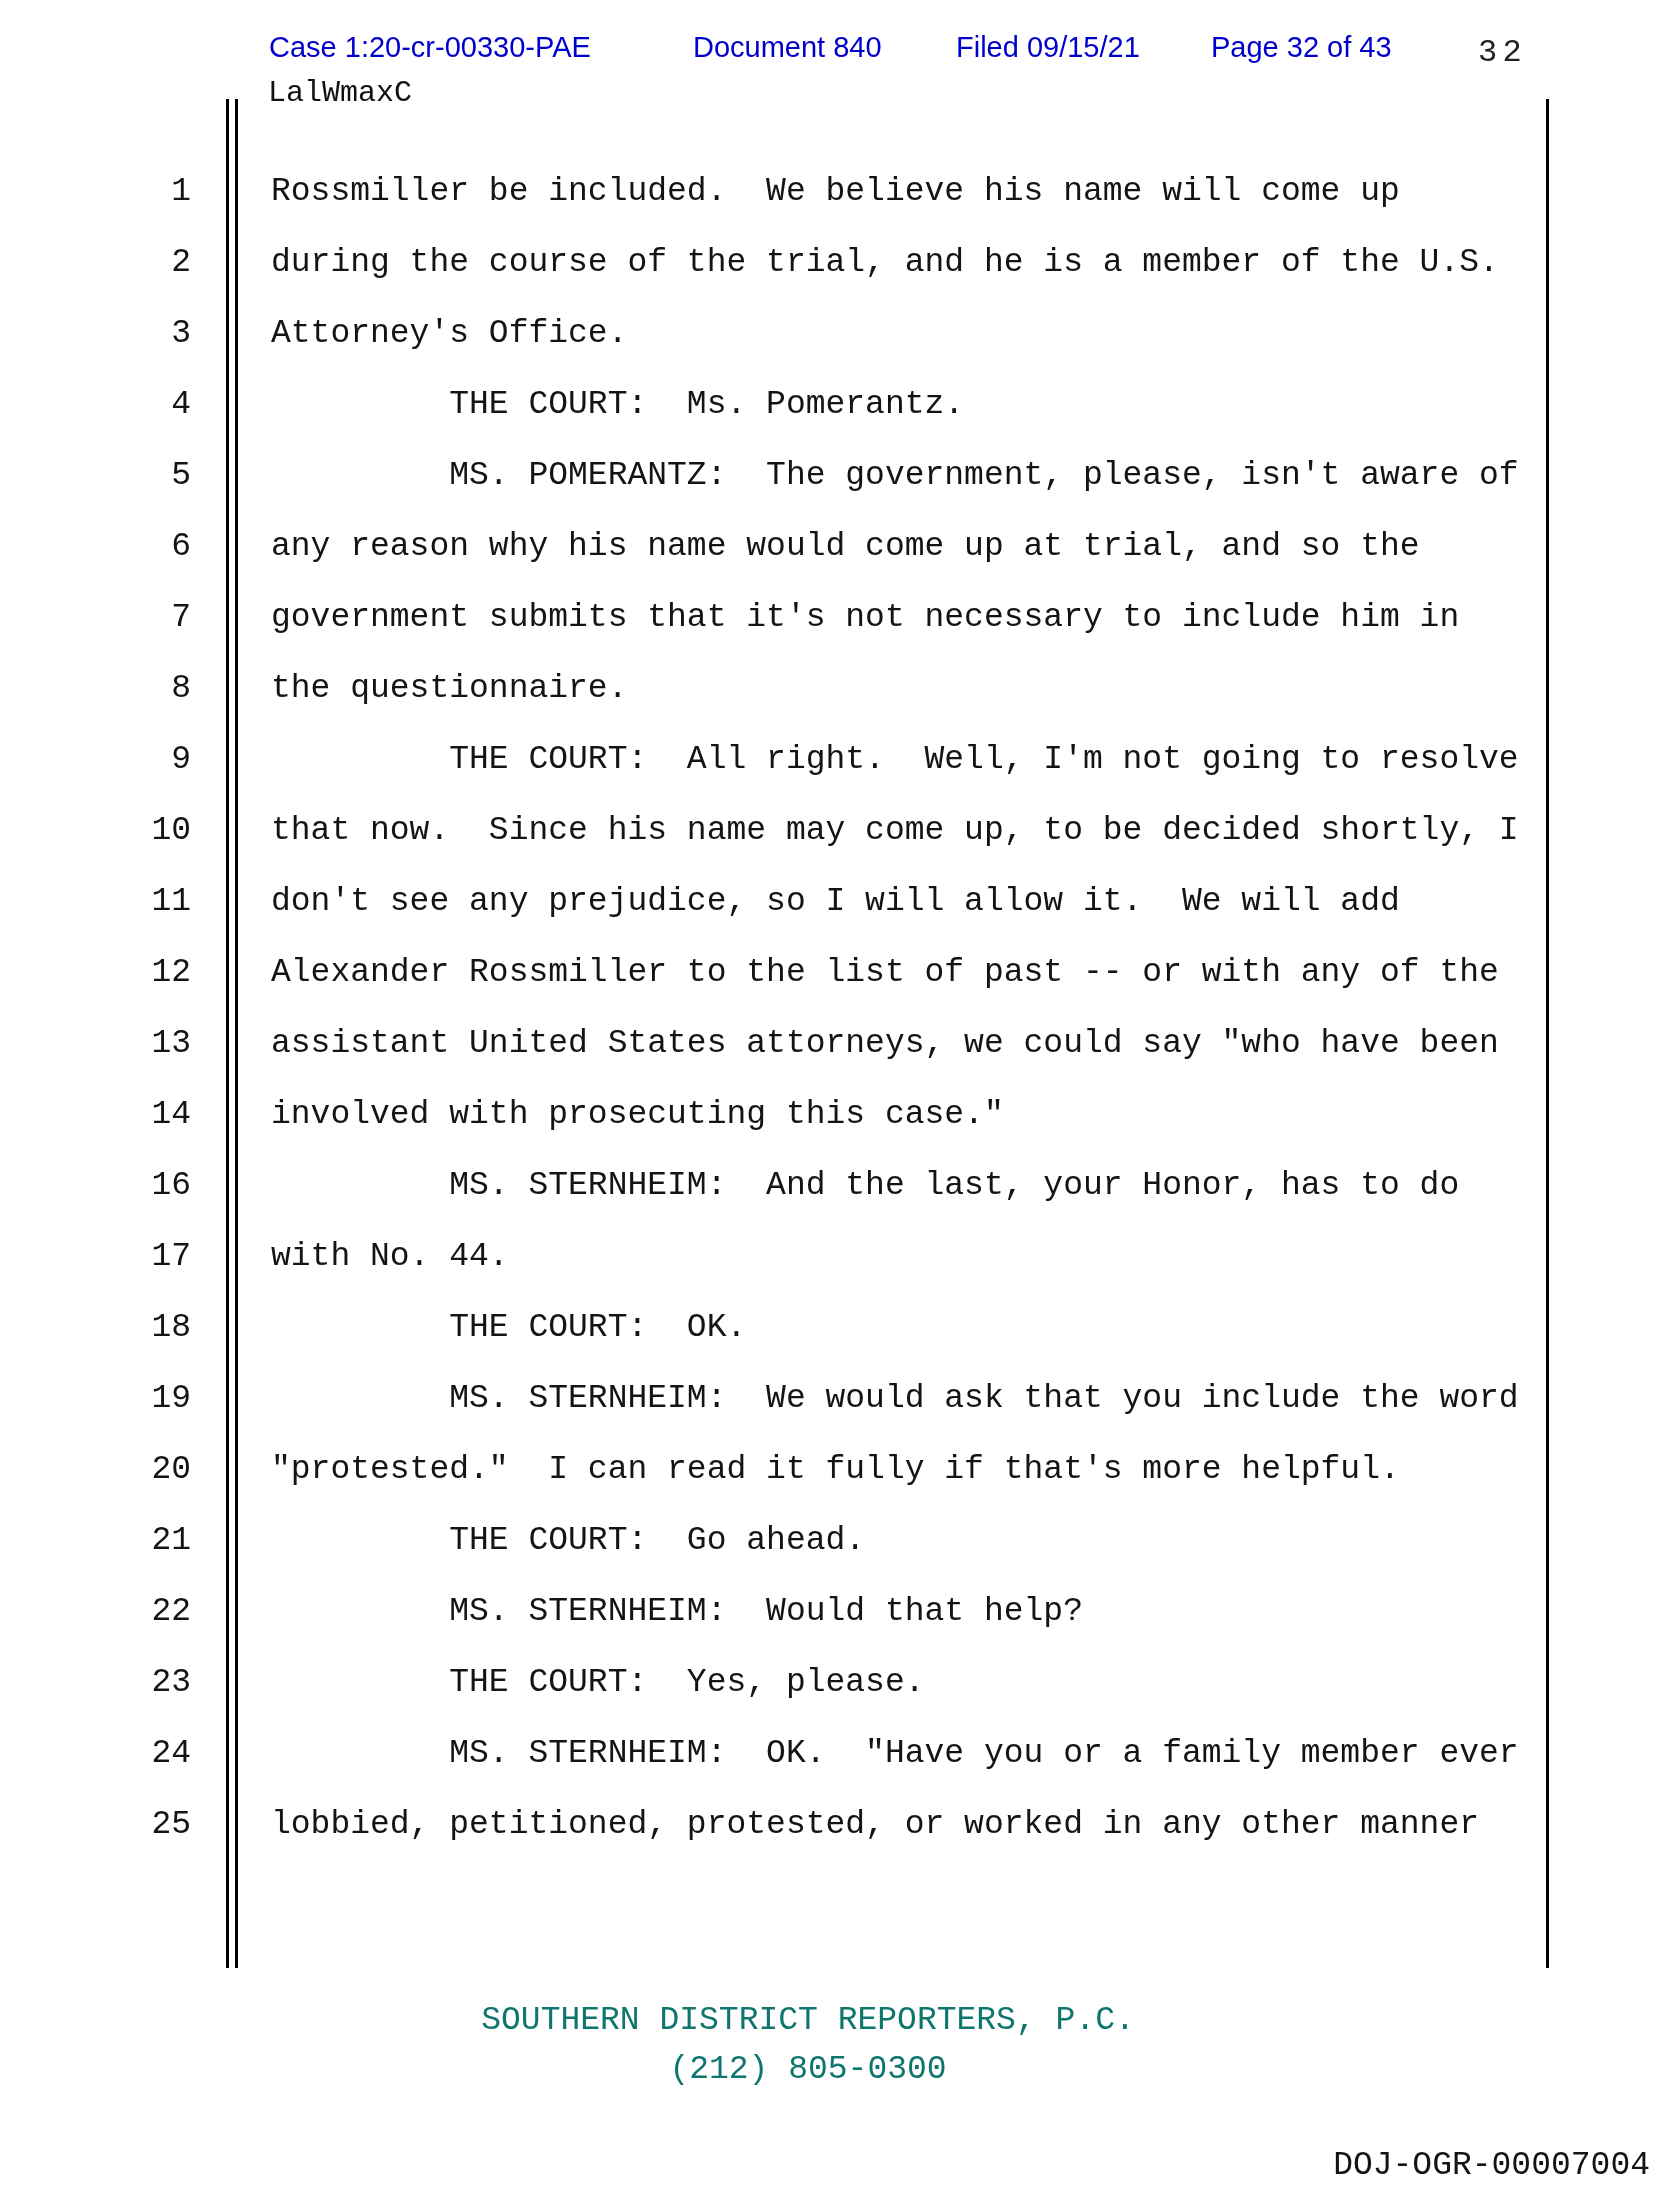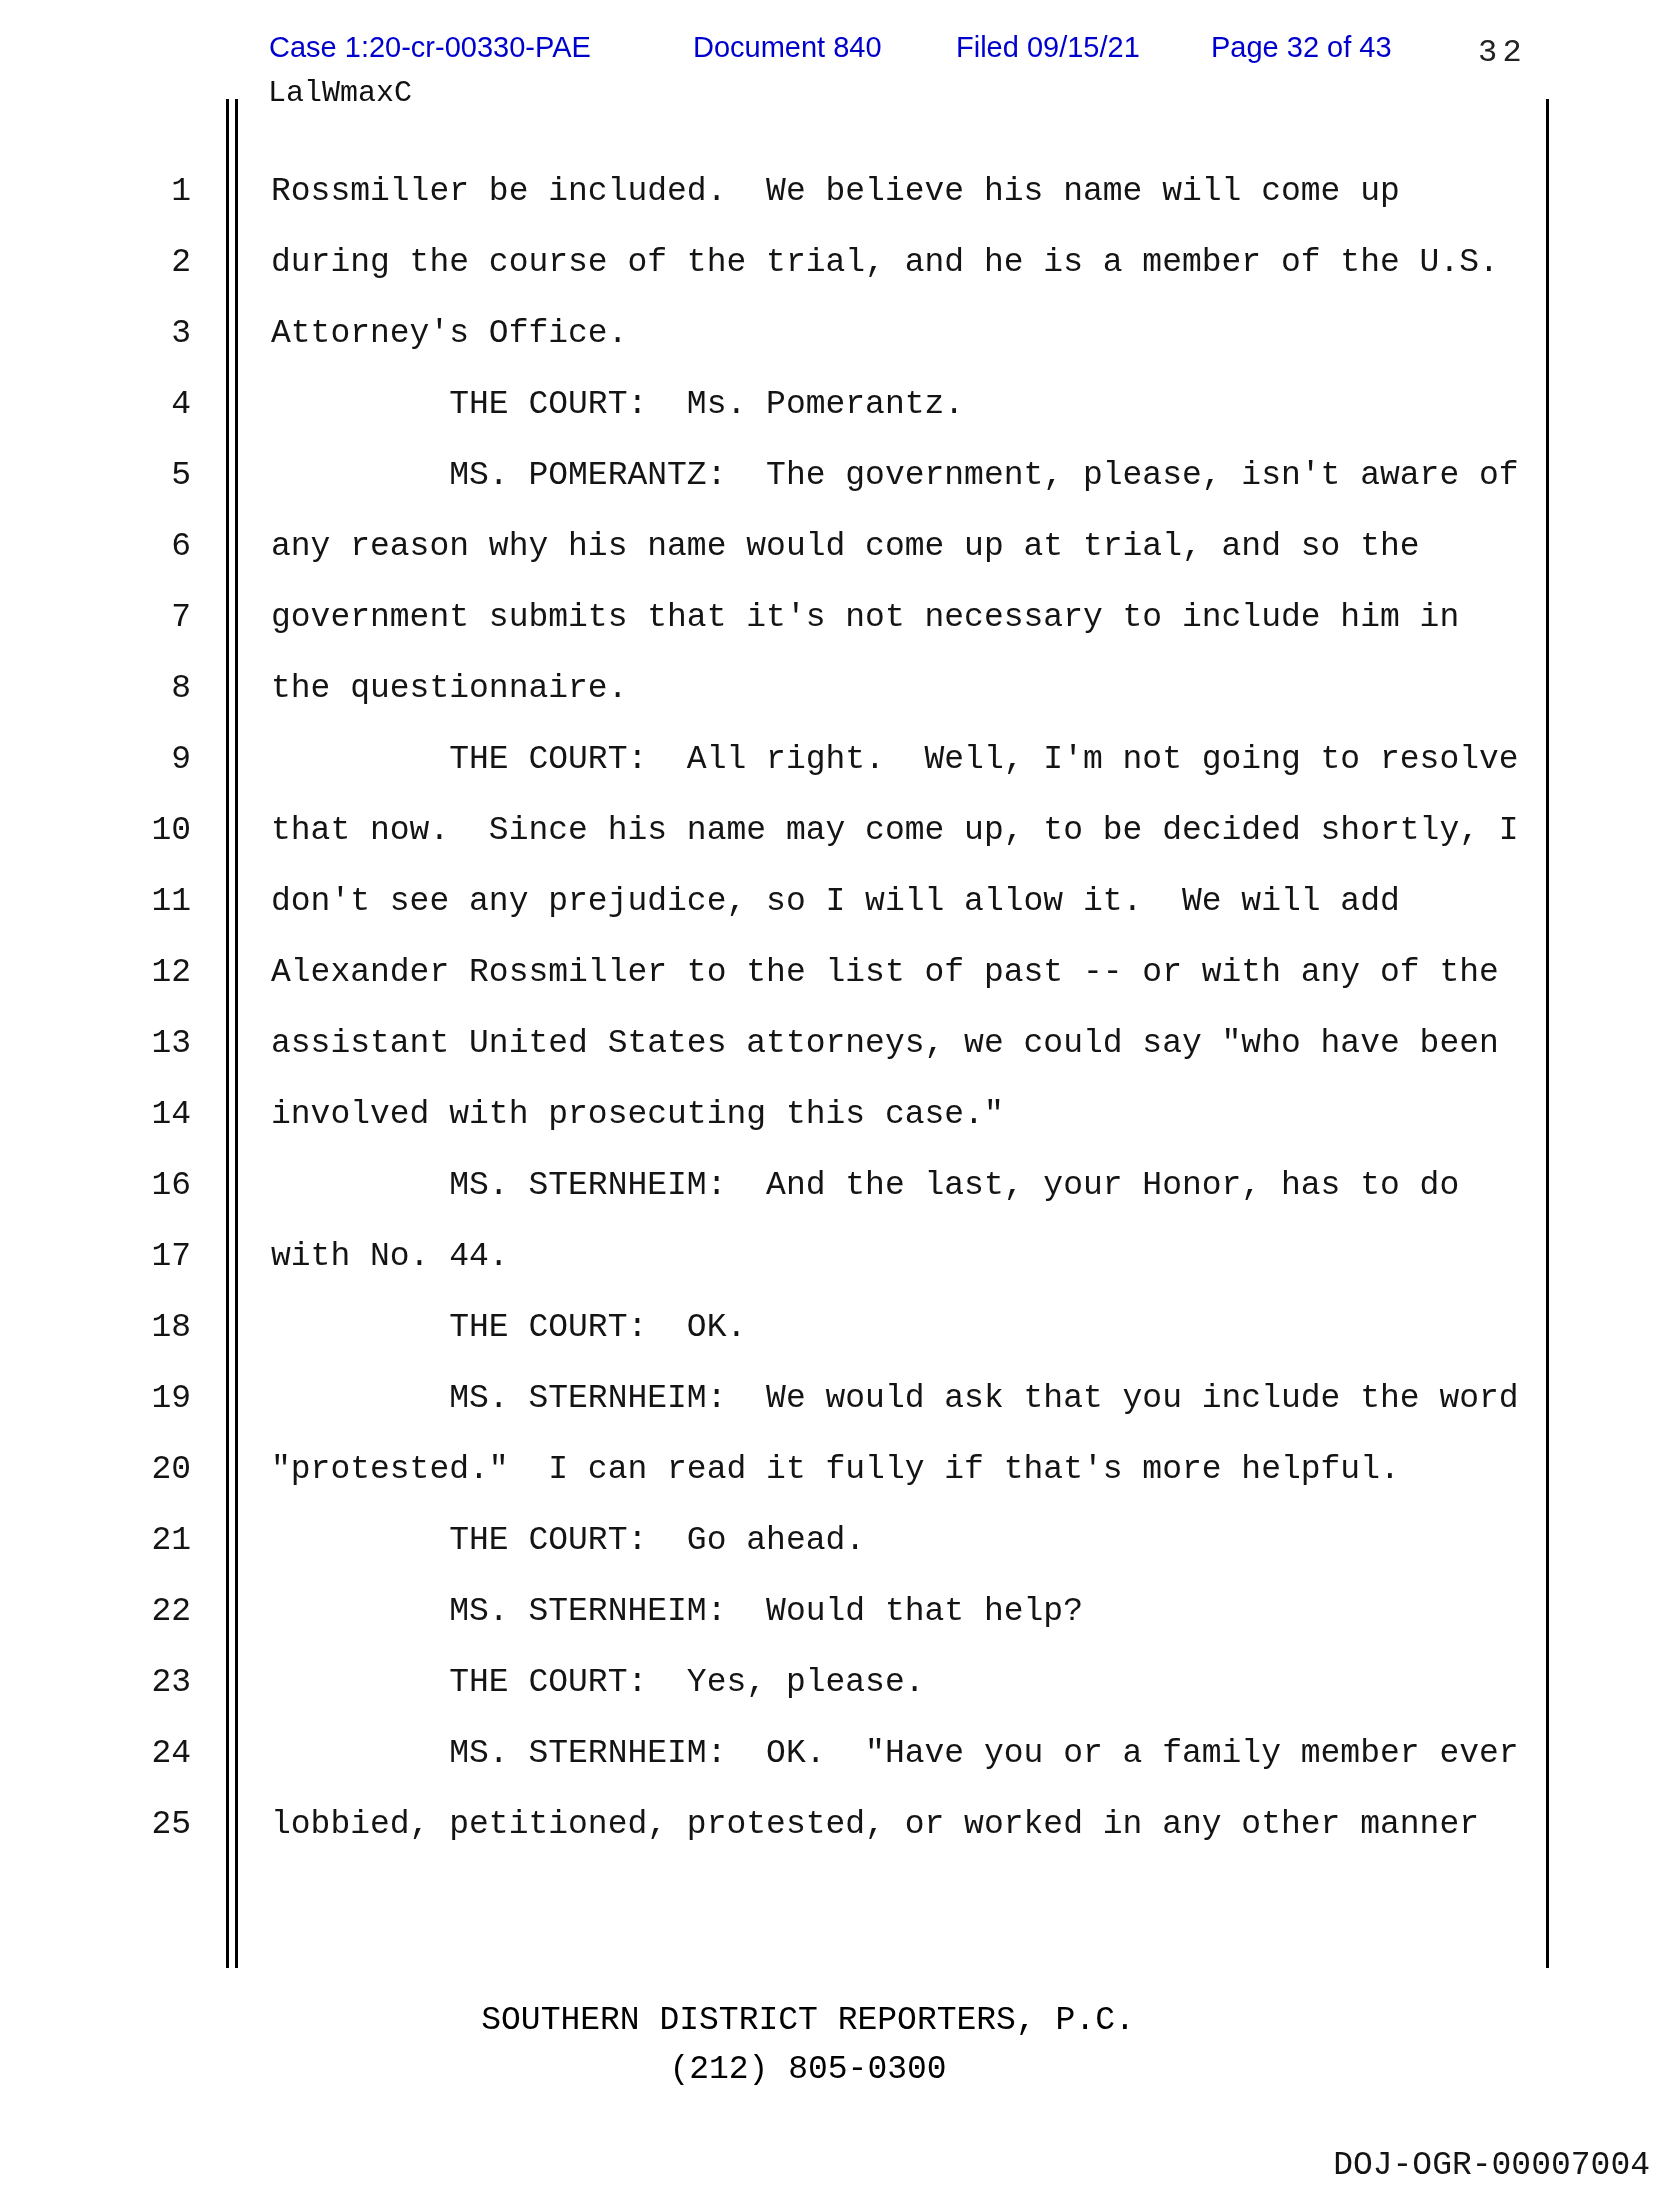--- a/index.html
+++ b/index.html
@@ -48,21 +48,21 @@
   }
   .txt {
     display:inline-block; margin-left:80px;
     font-size:33px; white-space:pre;
     vertical-align:top;
   }
   
   .footer {
     position:absolute; top:1996px; left:0; width:1616px;
     text-align:center; font-size:33px; line-height:49px;
-    color:#000000;
+    color:#0f766e;
   }
   .bates {
     position:absolute; top:2149px; right:25px;
     font-size:33px; line-height:33px; color:#141414;
     white-space:nowrap;
   }
 </style>
 </head>
 <body>
 

